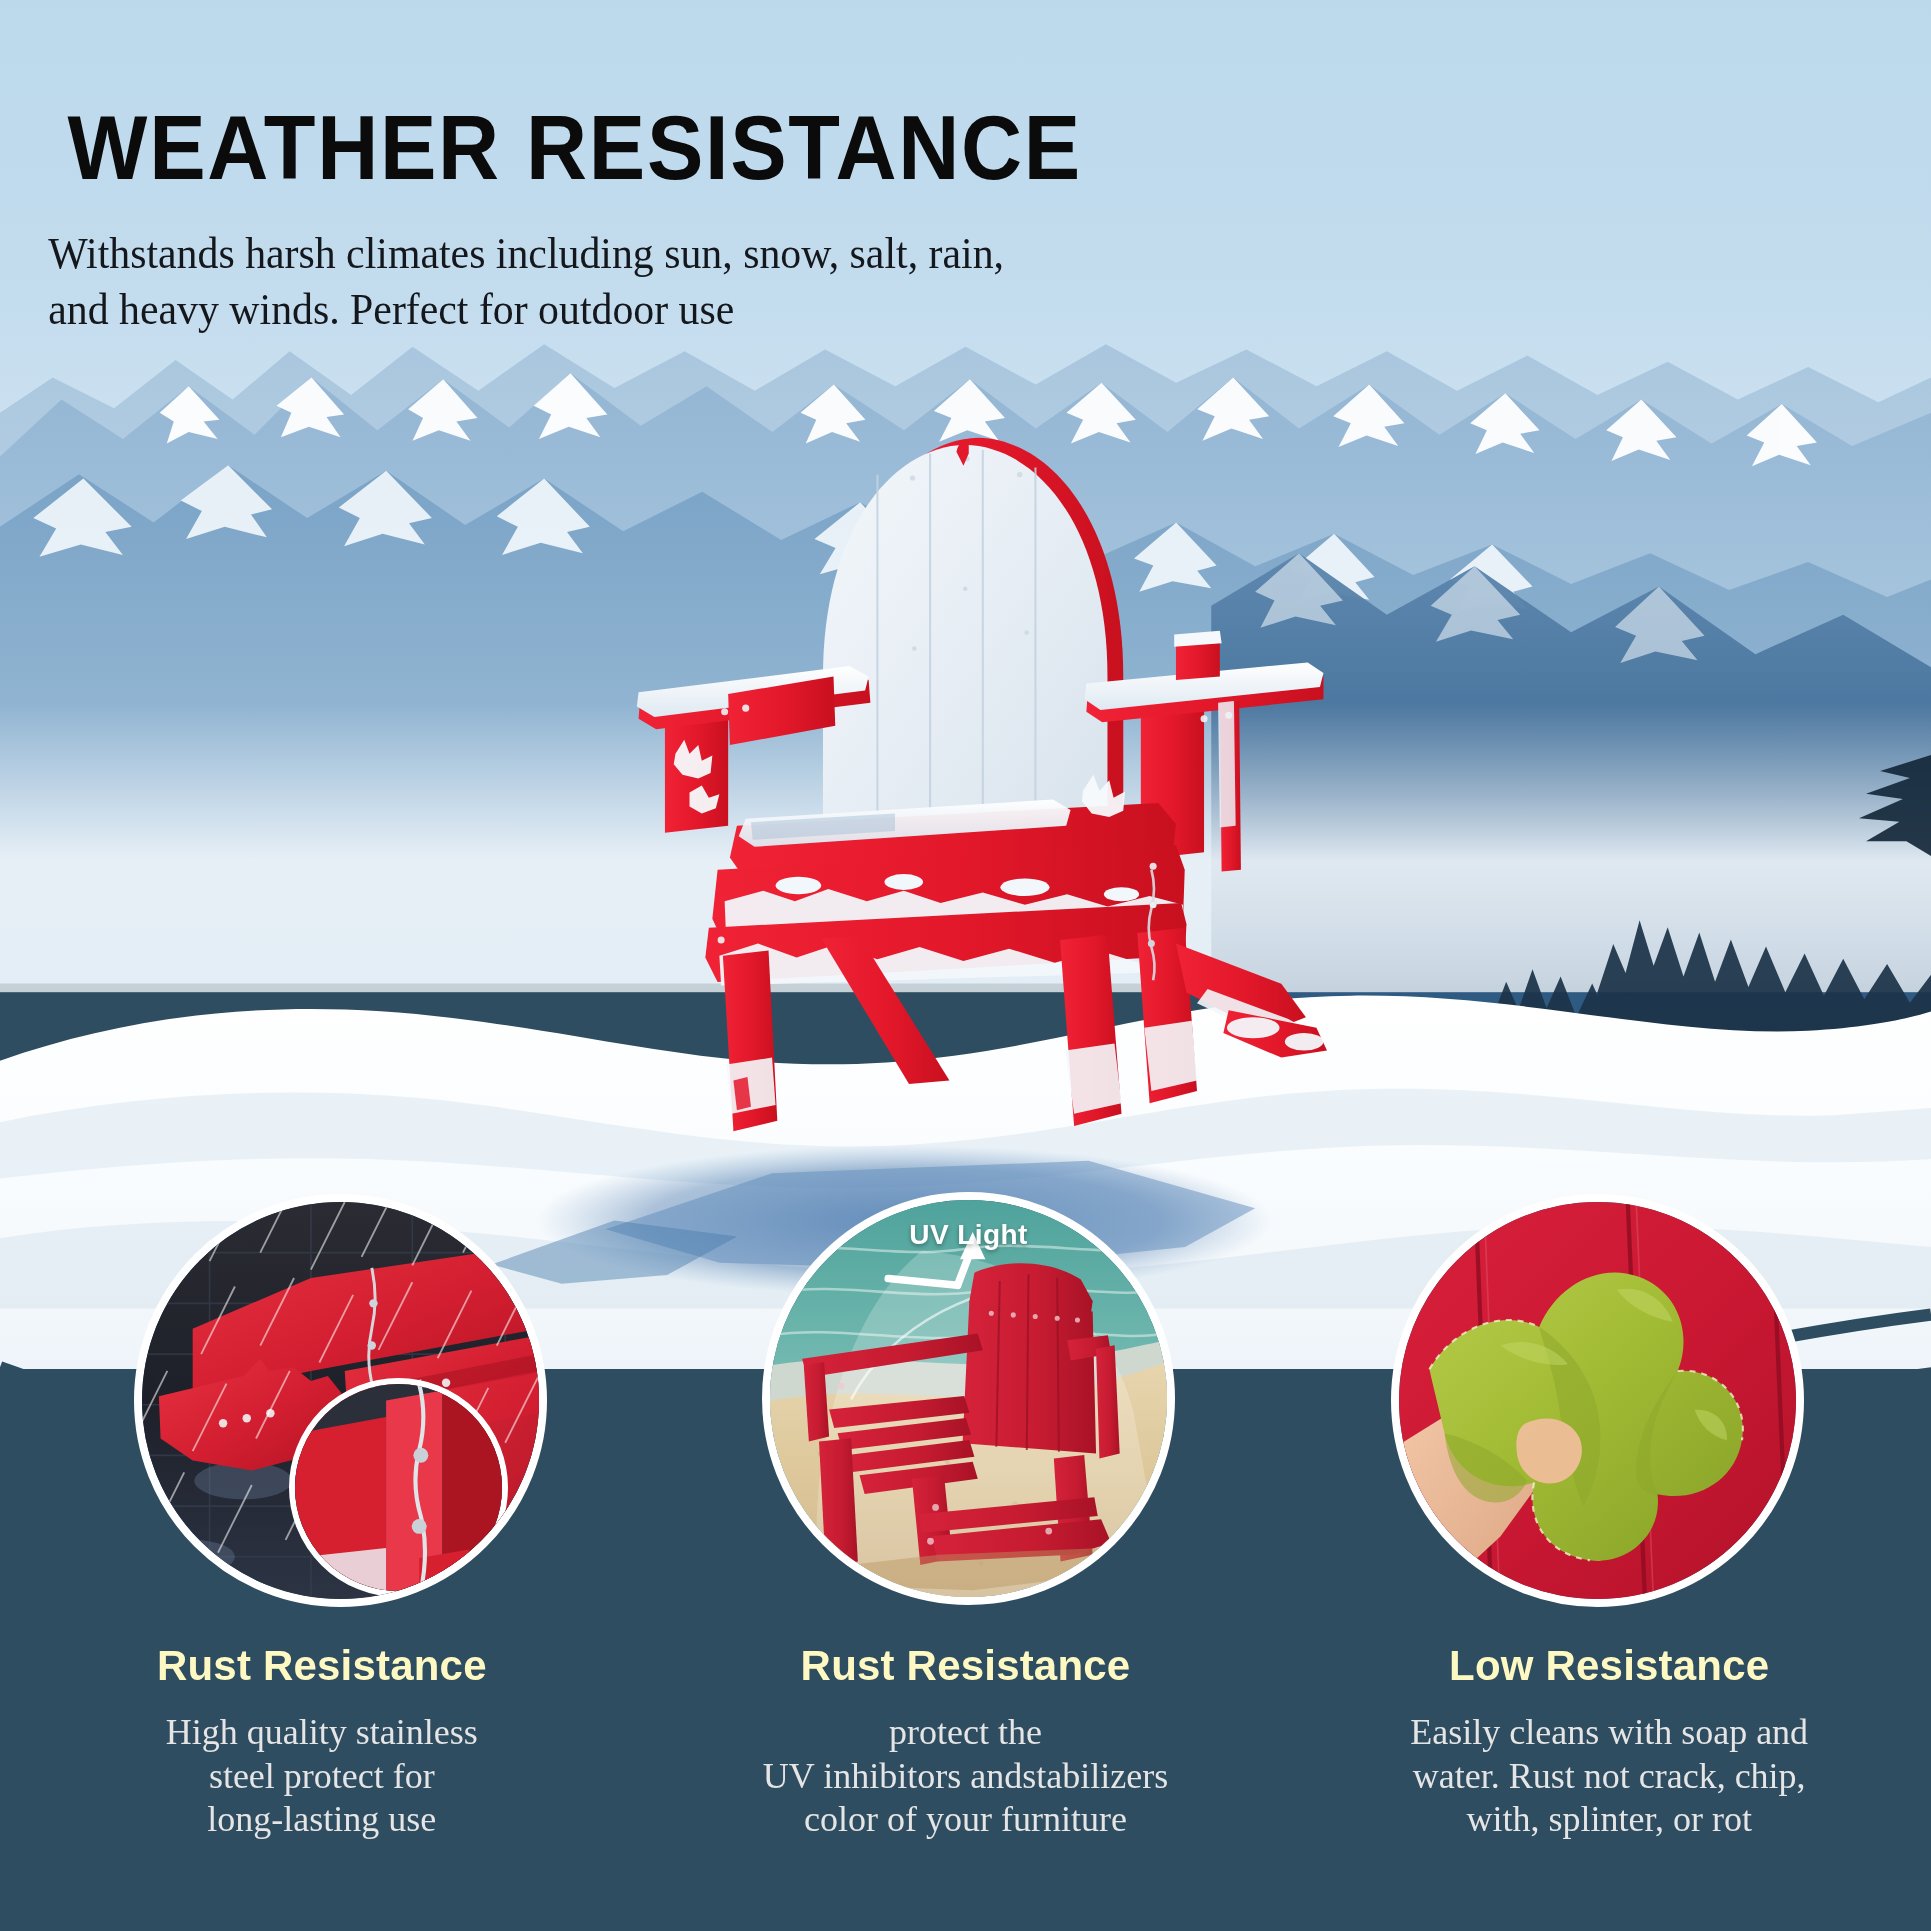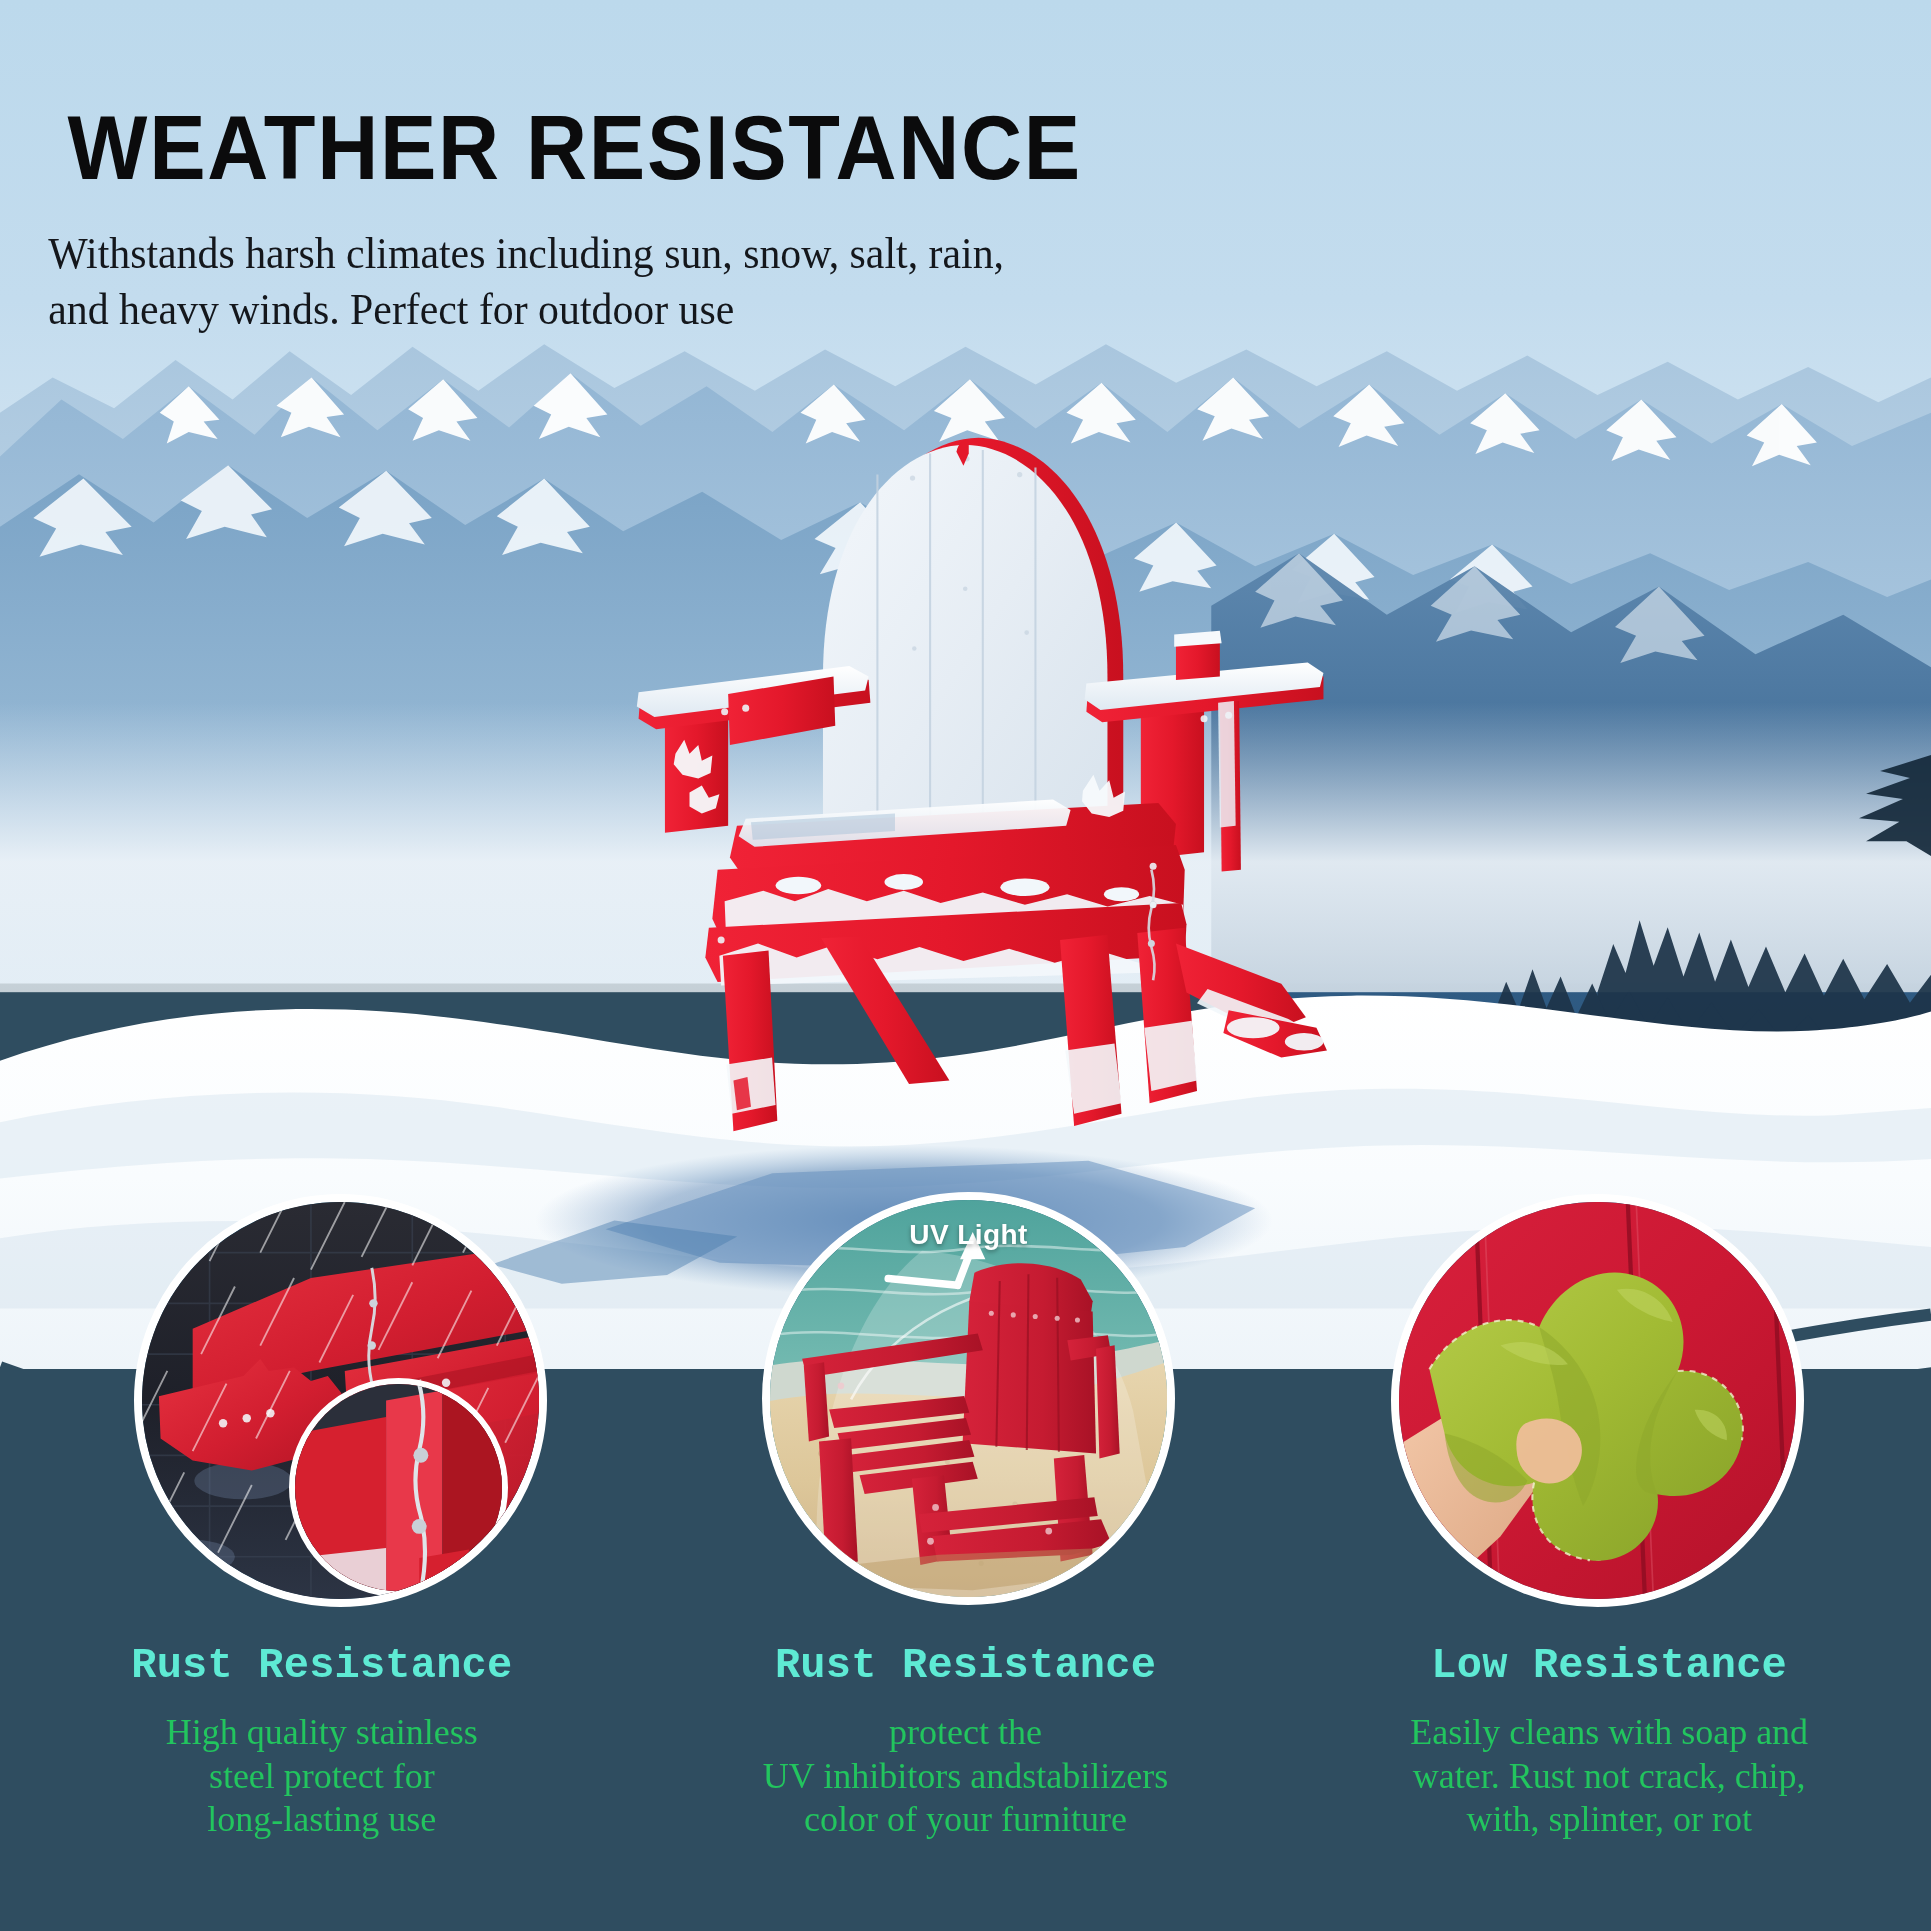--- a/index.html
+++ b/index.html
@@ -76,27 +76,27 @@
     border-radius:50%; border:6.1px solid #fff; overflow:hidden; z-index:6;
   }
 
   
   .features {
     position:absolute; left:0; top:1644px; width:1931px; height:290px;
     display:flex; z-index:50;
   }
   .feat { flex:1 1 0; text-align:center; padding:0 30px; }
   .feat h3 {
-    font-family:Liberation Mono, monospace;
-    font-weight:700; font-size:42px; color:#5eead4;
+    font-family:Liberation Sans, sans-serif;
+    font-weight:700; font-size:42px; color:#fef9c3;
     letter-spacing:0.2px; line-height:1.05;
   }
   .feat p {
     font-family:"Liberation Serif", serif;
-    font-size:36px; line-height:1.21; color:#22c55e;
+    font-size:36px; line-height:1.21; color:#e5e5e5;
     margin-top:23px;
   }
   .feat p span { display:block; }
 </style>
 </head>
 <body>
 
 <div id="stage">
 
   <div class="scene">

